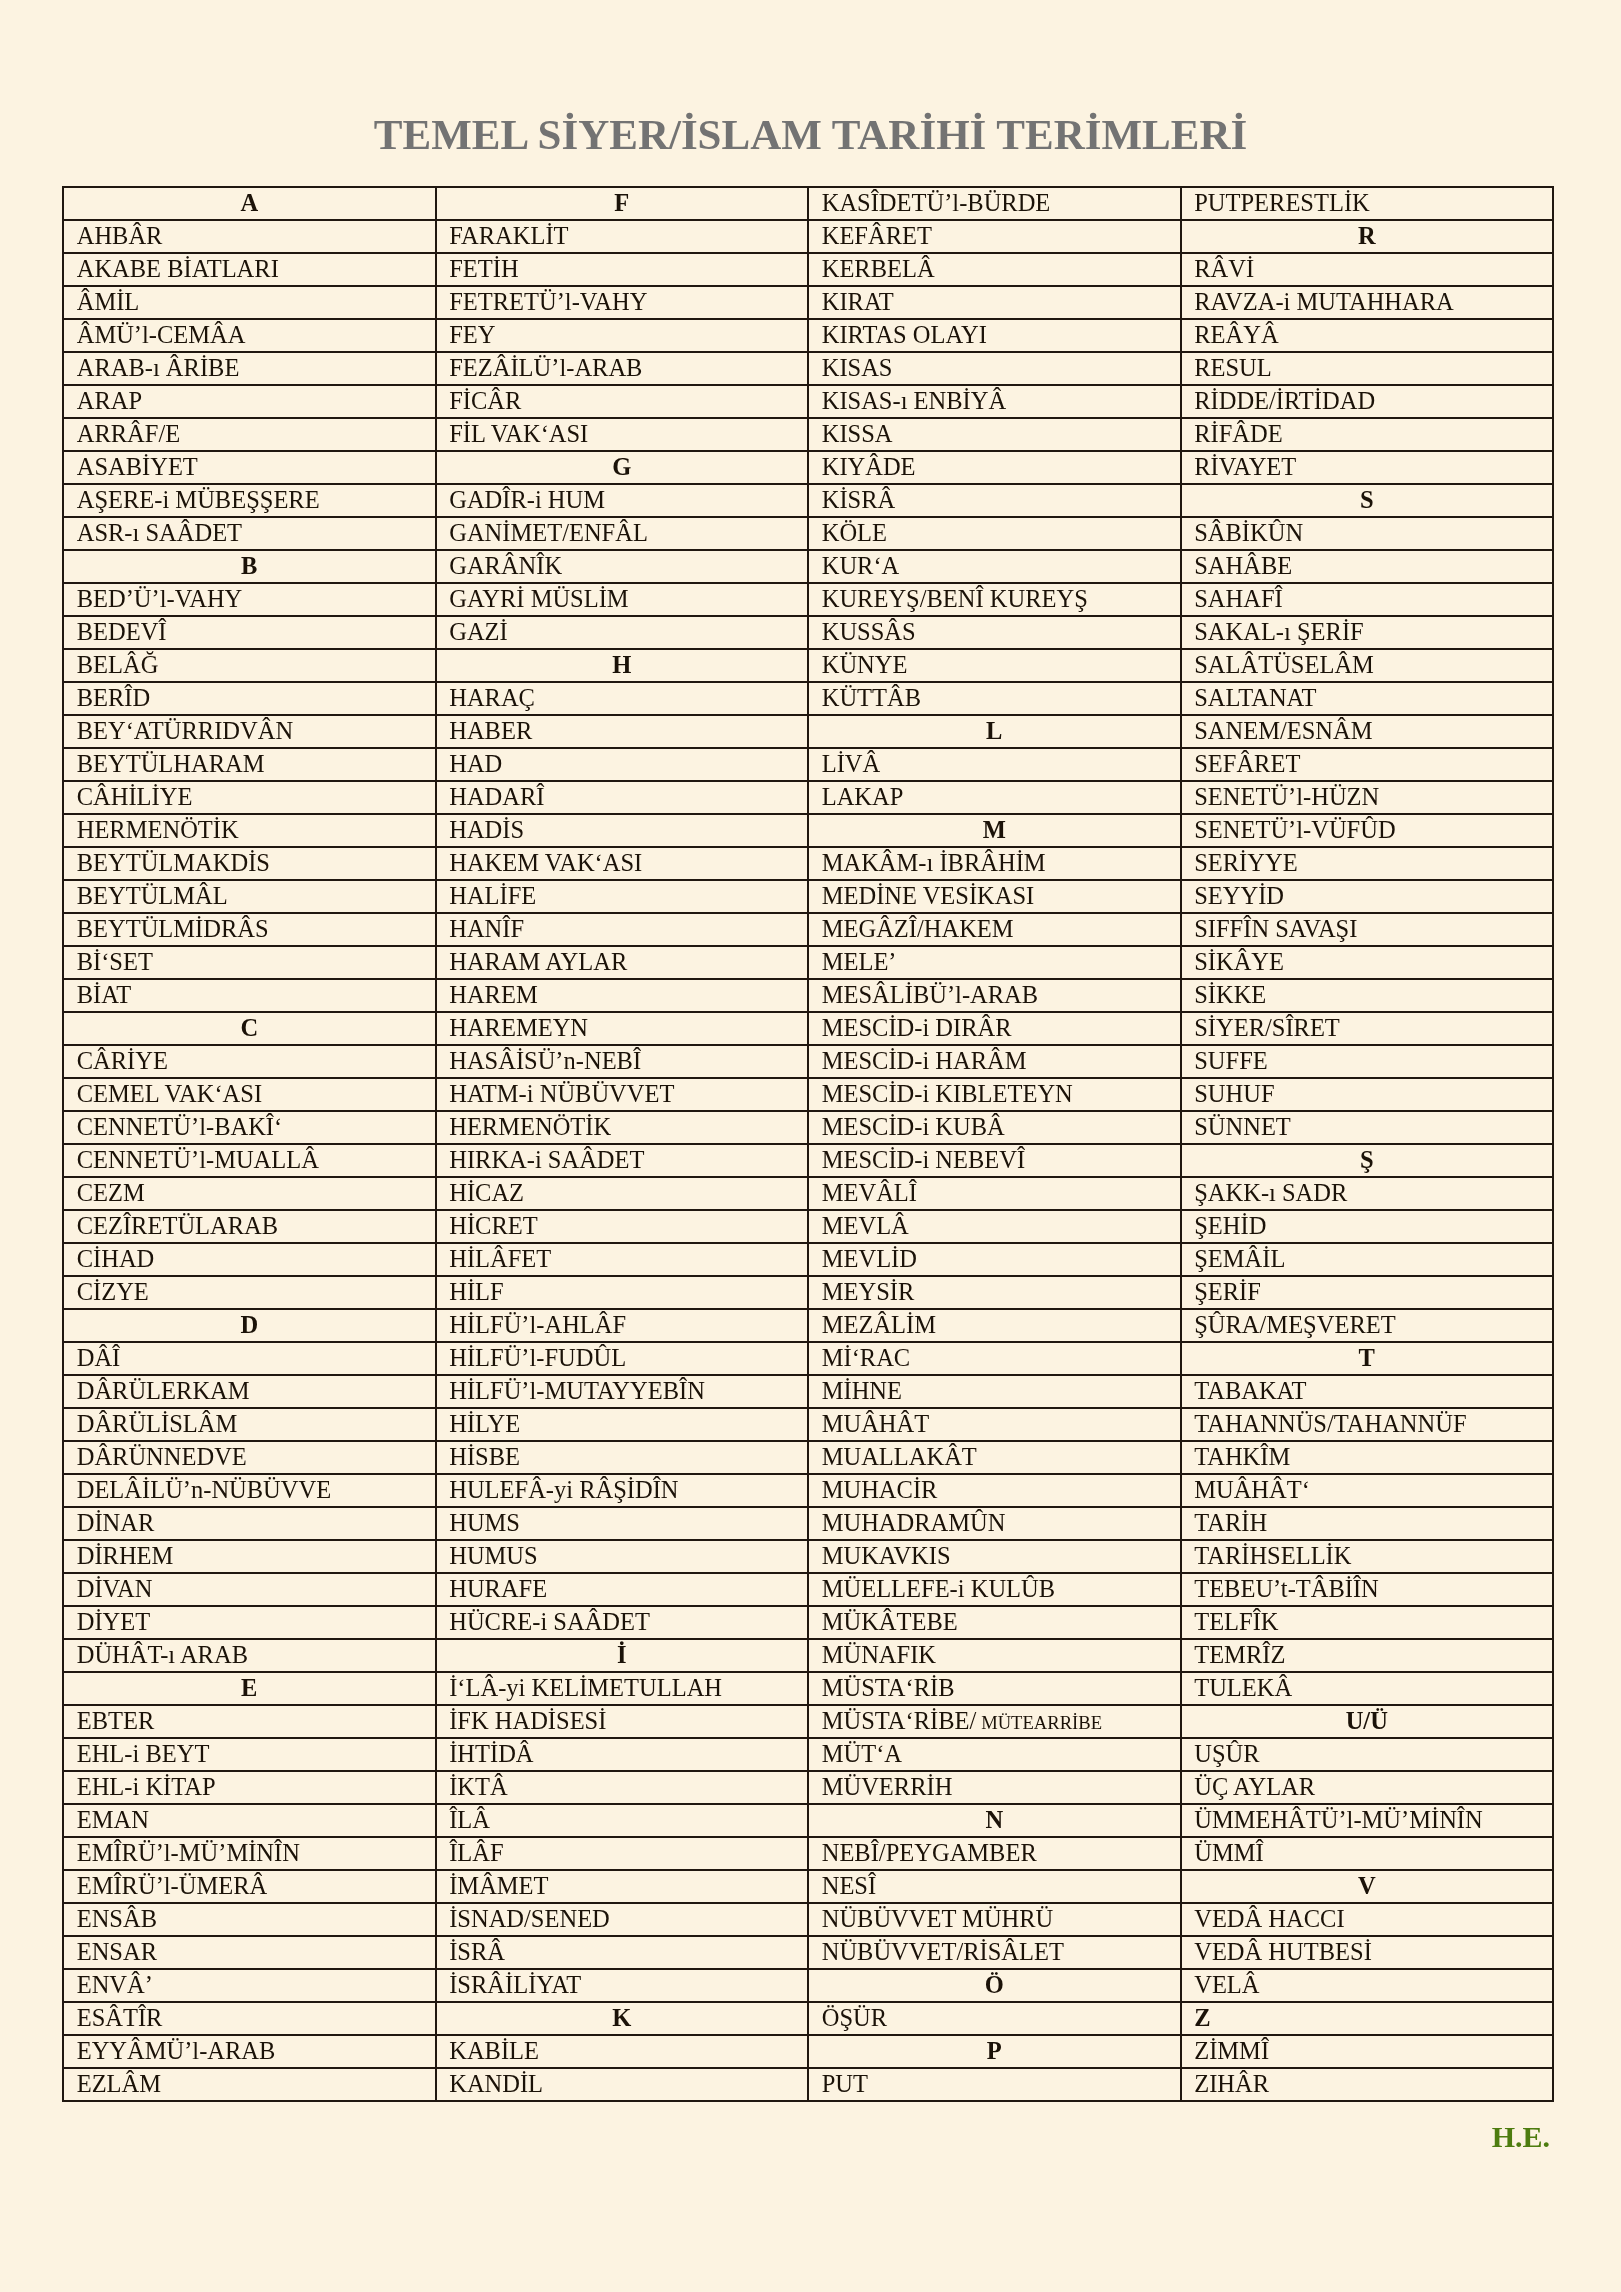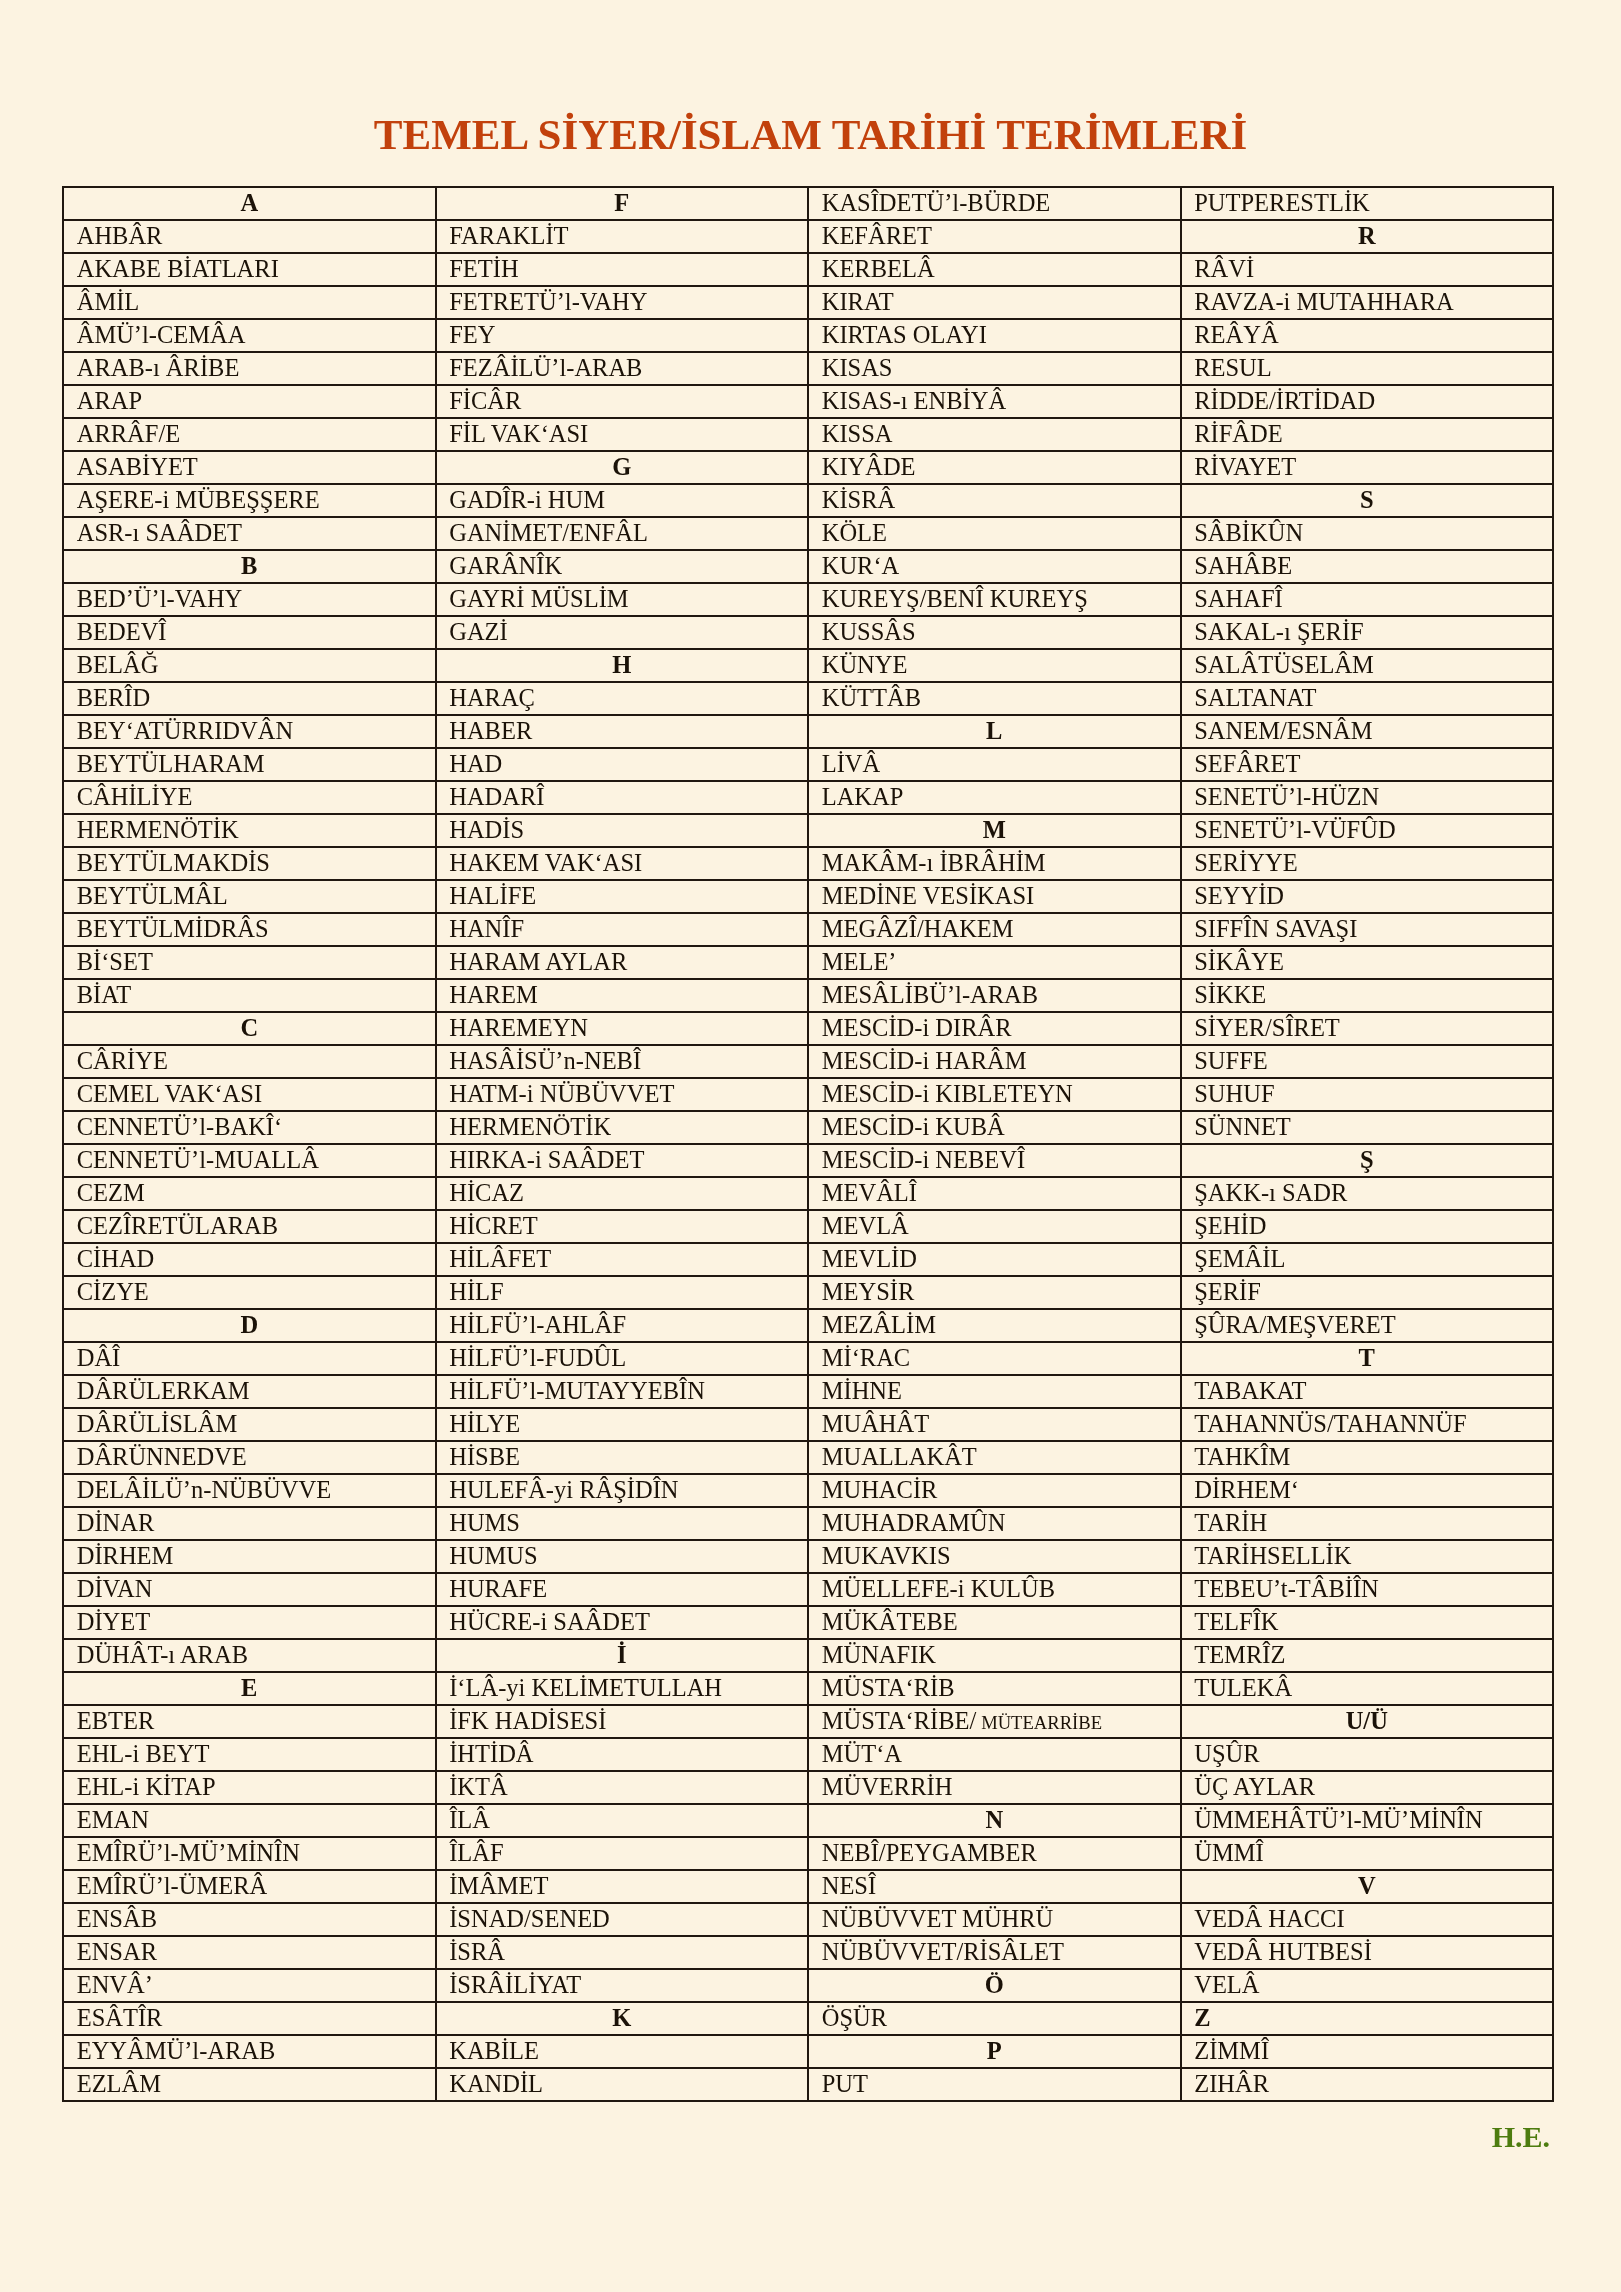--- a/index.html
+++ b/index.html
@@ -14,21 +14,21 @@
   }
   #doc-title{
     position:absolute;
     top:110px;
     left:0;
     width:100%;
     text-align:center;
     font-size:43px;
     font-weight:bold;
     letter-spacing:0px;
-    color:#c2410c;
+    color:#737373;
     font-family:Liberation Serif, serif;
   }
   table.terms{
     position:absolute;
     left:62px;
     top:186px;
     width:1492px;
     border-collapse:collapse;
     table-layout:fixed;
     border:2.9px solid #201710;
@@ -305,21 +305,21 @@
         <tr>
           <td>DÂRÜNNEDVE</td>
           <td>HİSBE</td>
           <td>MUALLAKÂT</td>
           <td>TAHKÎM</td>
         </tr>
         <tr>
           <td>DELÂİLÜ’n-NÜBÜVVE</td>
           <td>HULEFÂ-yi RÂŞİDÎN</td>
           <td>MUHACİR</td>
-          <td>DİRHEM‘</td>
+          <td>MUÂHÂT‘</td>
         </tr>
         <tr>
           <td>DİNAR</td>
           <td>HUMS</td>
           <td>MUHADRAMÛN</td>
           <td>TARİH</td>
         </tr>
         <tr>
           <td>DİRHEM</td>
           <td>HUMUS</td>

